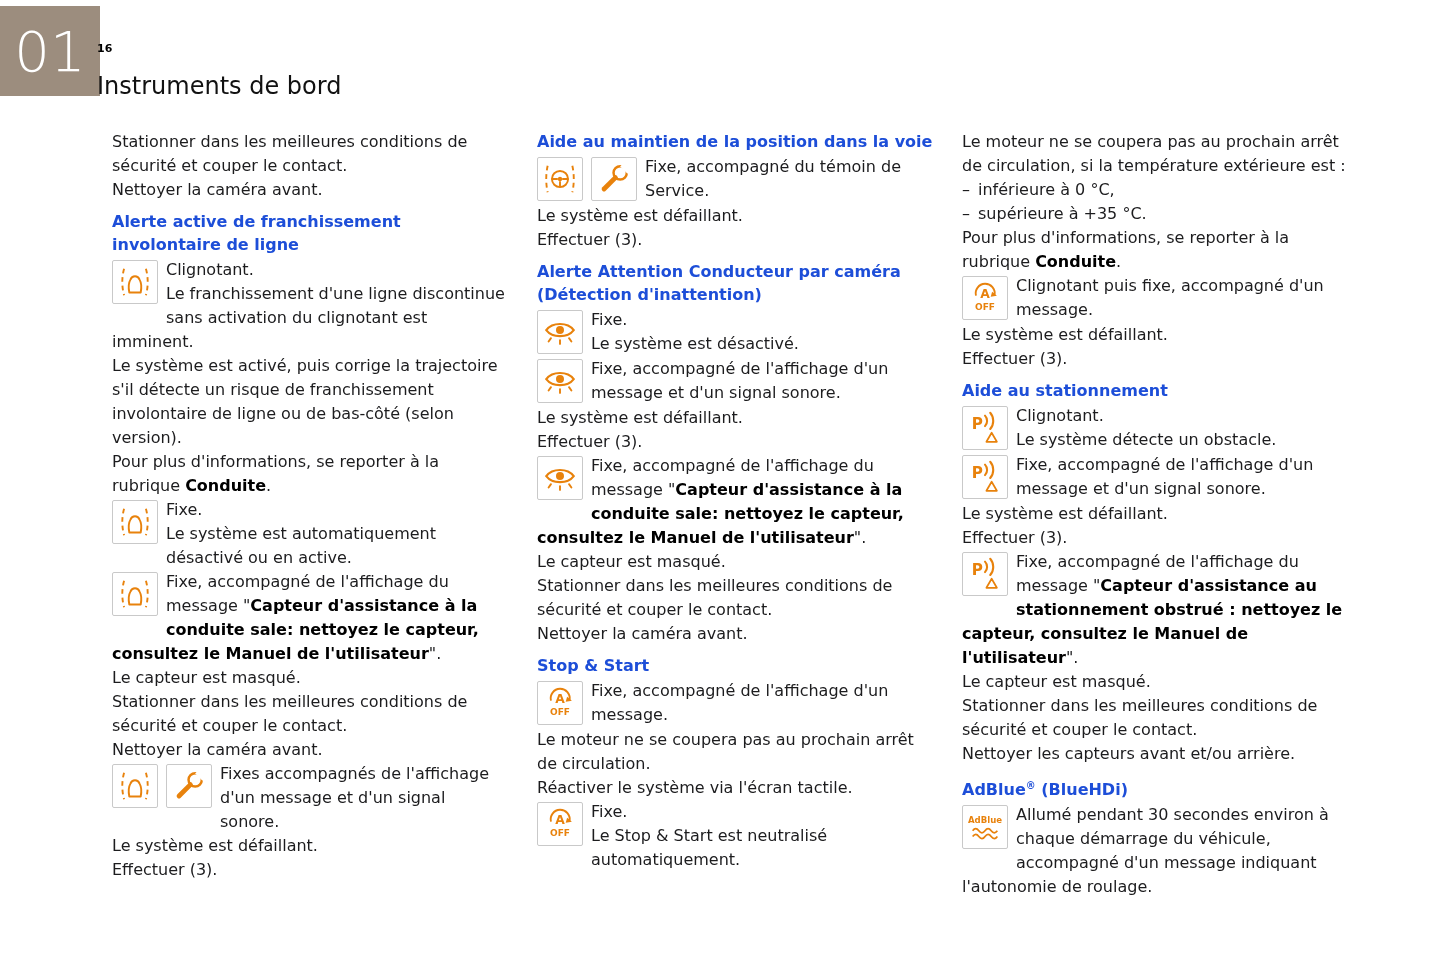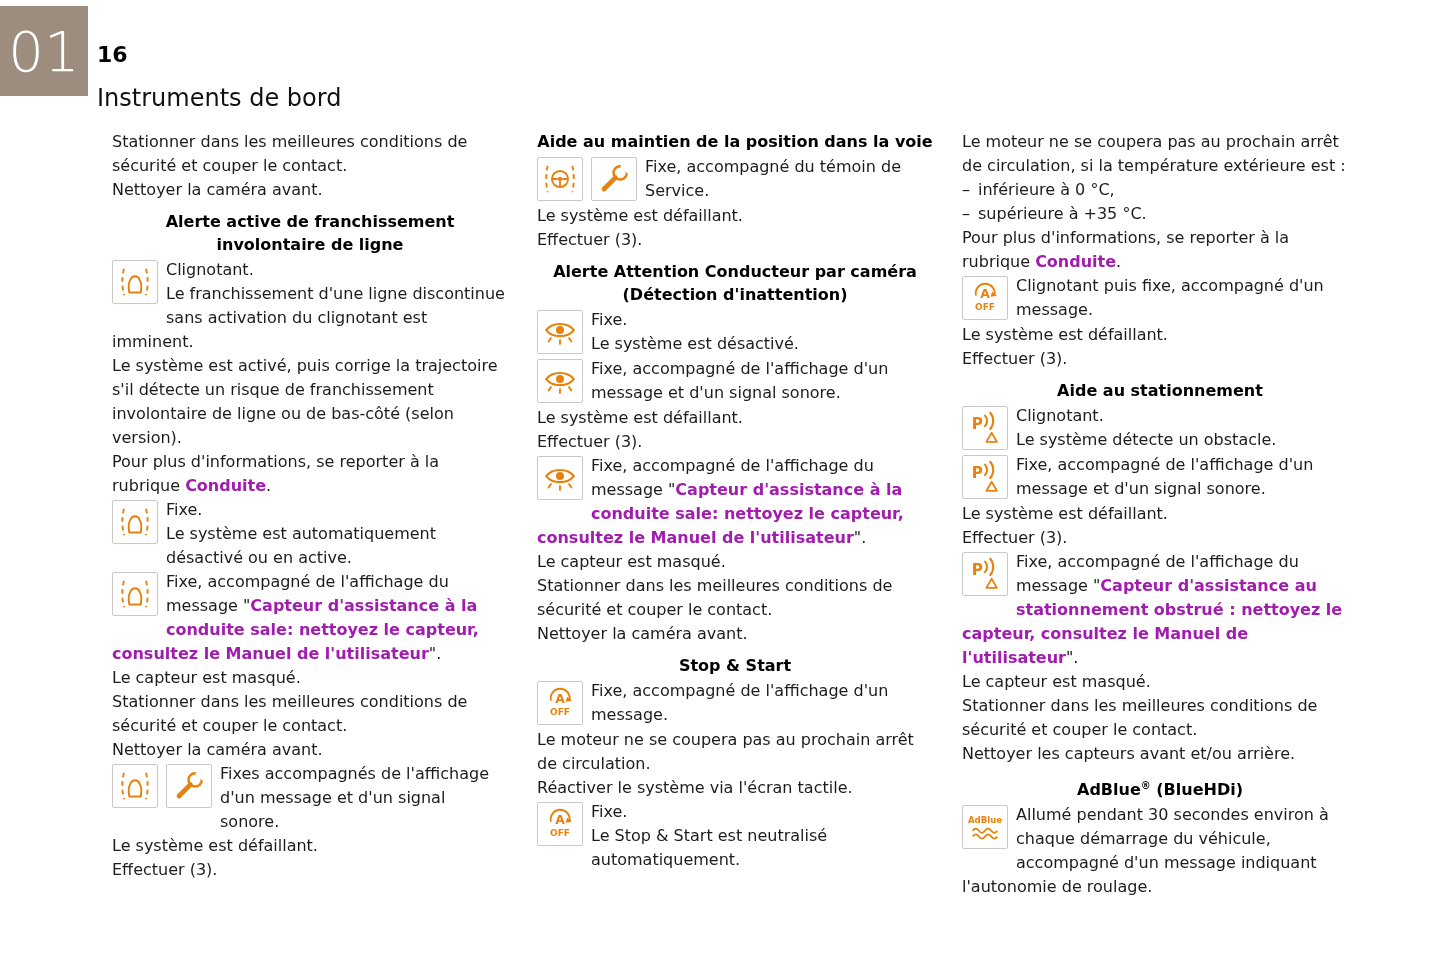--- a/index.html
+++ b/index.html
@@ -7,43 +7,43 @@
   body {
     width: 1445px; height: 963px;
     background: #ffffff;
     font-family: "DejaVu Sans", "Liberation Sans", sans-serif;
     color: var(--text, #1c1c1e);
     overflow: hidden;
     position: relative;
   }
   .chapter-tab {
     position: absolute; left: 0; top: 6px;
-    width: 88px; height: 90px;
+    width: 100px; height: 90px;
     background: var(--chapter-bg, #9c8d7e);
     color: #ffffff;
     font-size: 56px; font-weight: 300;
     display: flex; align-items: center; justify-content: center;
   }
   .header-text { position: absolute; left: 97px; top: 42px; }
-  .page-number { font-size: 22px; font-weight: bold; color: #000; }
+  .page-number { font-size: 11px; font-weight: bold; color: #000; }
   .section-title { font-size: 24px; margin-top: 17px; color: #111; }
 
   .columns {
     position: absolute; left: 112px; top: 130px;
     width: 1246px;
     display: flex; gap: 29px;
   }
   .col { width: 396px; font-size: 16px; line-height: 24px; }
   .col p { margin: 0; clear: both; }
   .col h3 {
     margin: 8px 0 2px; clear: both;
-    font-size: 16px; line-height: 23px; font-weight: bold; color: #000000; text-align: center;
+    font-size: 16px; line-height: 23px; font-weight: bold; color: #1d4ed8;
   }
   .col > :first-child { margin-top: 0; }
-  .b { font-weight: bold; color: #a21caf; }
+  .b { font-weight: bold; color: #000000; }
   .sup { font-size: 62%; vertical-align: super; }
 
   .icon-box {
     float: left;
     width: 46px; height: 44px;
     border: 1px solid var(--border, #c9c9c9);
     border-radius: 2px;
     display: flex; align-items: center; justify-content: center;
     margin: 2px 8px 3px 0;
     background: #fff;

